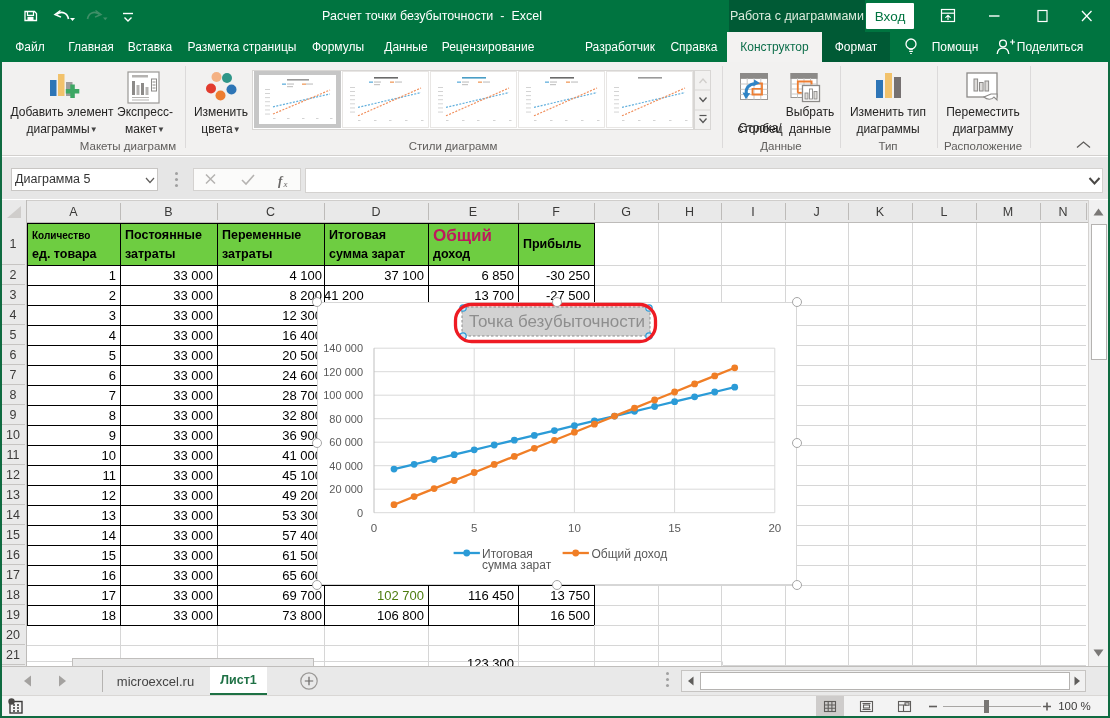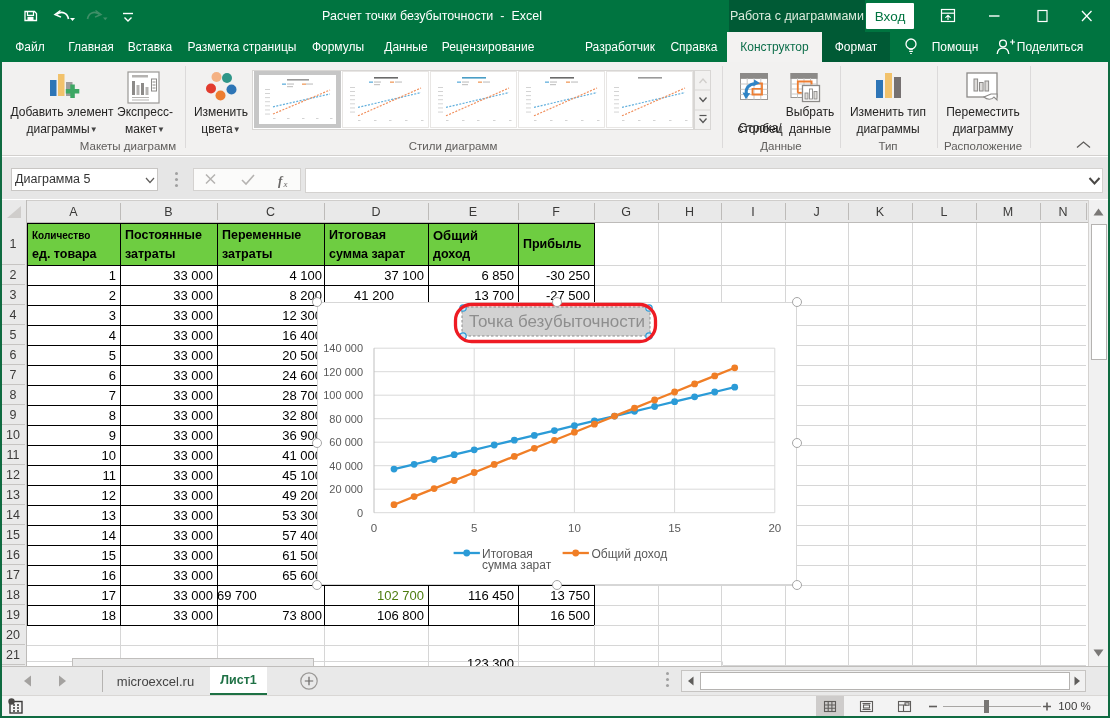--- a/index.html
+++ b/index.html
@@ -419,21 +419,21 @@
     </svg>
 <div class="abs" style="left:27px;top:223px;width:567px;height:42px;background:#6ecd41;"></div>
 <div class="abs" style="left:32px;top:227px;width:85px;height:17px;font-size:10px;font-weight:bold;color:#000;line-height:17px;">Количество</div>
 <div class="abs" style="left:32px;top:246px;width:85px;height:17px;font-size:12.5px;font-weight:bold;color:#000;line-height:17px;">ед. товара</div>
 <div class="abs" style="left:125px;top:227px;width:89px;height:17px;font-size:12.5px;font-weight:bold;color:#000;line-height:17px;">Постоянные</div>
 <div class="abs" style="left:125px;top:246px;width:89px;height:17px;font-size:12.5px;font-weight:bold;color:#000;line-height:17px;">затраты</div>
 <div class="abs" style="left:222px;top:227px;width:99px;height:17px;font-size:12.5px;font-weight:bold;color:#000;line-height:17px;">Переменные</div>
 <div class="abs" style="left:222px;top:246px;width:99px;height:17px;font-size:12.5px;font-weight:bold;color:#000;line-height:17px;">затраты</div>
 <div class="abs" style="left:329px;top:227px;width:96px;height:17px;font-size:12.5px;font-weight:bold;color:#000;line-height:17px;">Итоговая</div>
 <div class="abs" style="left:329px;top:246px;width:96px;height:17px;font-size:12.5px;font-weight:bold;color:#000;line-height:17px;">сумма зарат</div>
-<div class="abs" style="left:433px;top:227px;width:82px;height:17px;font-size:13px;font-weight:bold;color:#000000;line-height:17px;">Общий</div>
+<div class="abs" style="left:433px;top:227px;width:82px;height:17px;font-size:17px;font-weight:bold;color:#be185d;line-height:17px;">Общий</div>
 <div class="abs" style="left:433px;top:246px;width:82px;height:17px;font-size:12.5px;font-weight:bold;color:#000;line-height:17px;">доход</div>
 <div class="abs" style="left:523px;top:236px;width:68px;height:17px;font-size:12.5px;font-weight:bold;color:#000;line-height:17px;">Прибыль</div>
 <svg class="abs" style="left:27px;top:223px;" width="568" height="403" viewBox="0 0 568 403">
       <line x1="0.5" y1="0" x2="0.5" y2="402" stroke="#000" stroke-width="1"></line>
       <line x1="93.5" y1="0" x2="93.5" y2="402" stroke="#000" stroke-width="1"></line>
       <line x1="190.5" y1="0" x2="190.5" y2="402" stroke="#000" stroke-width="1"></line>
       <line x1="297.5" y1="0" x2="297.5" y2="402" stroke="#000" stroke-width="1"></line>
       <line x1="401.5" y1="0" x2="401.5" y2="402" stroke="#000" stroke-width="1"></line>
       <line x1="491.5" y1="0" x2="491.5" y2="402" stroke="#000" stroke-width="1"></line>
       <line x1="567.5" y1="0" x2="567.5" y2="402" stroke="#000" stroke-width="1"></line>
@@ -460,21 +460,21 @@
     </svg>
 <div class="abs" style="left:27px;top:267px;width:89px;height:17px;font-size:13px;color:#000;line-height:17px;text-align:right;">1</div>
 <div class="abs" style="left:120px;top:267px;width:93px;height:17px;font-size:13px;color:#000;line-height:17px;text-align:right;">33&nbsp;000</div>
 <div class="abs" style="left:217px;top:267px;width:105px;height:17px;font-size:13px;color:#000;line-height:17px;text-align:right;">4&nbsp;100</div>
 <div class="abs" style="left:324px;top:267px;width:100px;height:17px;font-size:13px;color:#000;line-height:17px;text-align:right;">37&nbsp;100</div>
 <div class="abs" style="left:428px;top:267px;width:86px;height:17px;font-size:13px;color:#000;line-height:17px;text-align:right;">6&nbsp;850</div>
 <div class="abs" style="left:518px;top:267px;width:72px;height:17px;font-size:13px;color:#000;line-height:17px;text-align:right;">-30&nbsp;250</div>
 <div class="abs" style="left:27px;top:287px;width:89px;height:17px;font-size:13px;color:#000;line-height:17px;text-align:right;">2</div>
 <div class="abs" style="left:120px;top:287px;width:93px;height:17px;font-size:13px;color:#000;line-height:17px;text-align:right;">33&nbsp;000</div>
 <div class="abs" style="left:217px;top:287px;width:105px;height:17px;font-size:13px;color:#000;line-height:17px;text-align:right;">8&nbsp;200</div>
-<div class="abs" style="left:324px;top:287px;width:100px;height:17px;font-size:13px;color:#000;line-height:17px;text-align:center;">41&nbsp;200</div>
+<div class="abs" style="left:324px;top:287px;width:100px;height:17px;font-size:13px;color:#000;line-height:17px;text-align:left;">41&nbsp;200</div>
 <div class="abs" style="left:428px;top:287px;width:86px;height:17px;font-size:13px;color:#000;line-height:17px;text-align:right;">13&nbsp;700</div>
 <div class="abs" style="left:518px;top:287px;width:72px;height:17px;font-size:13px;color:#000;line-height:17px;text-align:right;">-27&nbsp;500</div>
 <div class="abs" style="left:27px;top:307px;width:89px;height:17px;font-size:13px;color:#000;line-height:17px;text-align:right;">3</div>
 <div class="abs" style="left:120px;top:307px;width:93px;height:17px;font-size:13px;color:#000;line-height:17px;text-align:right;">33&nbsp;000</div>
 <div class="abs" style="left:217px;top:307px;width:105px;height:17px;font-size:13px;color:#000;line-height:17px;text-align:right;">12&nbsp;300</div>
 <div class="abs" style="left:324px;top:307px;width:100px;height:17px;font-size:13px;color:#000;line-height:17px;text-align:right;">45&nbsp;300</div>
 <div class="abs" style="left:428px;top:307px;width:86px;height:17px;font-size:13px;color:#000;line-height:17px;text-align:right;">20&nbsp;550</div>
 <div class="abs" style="left:518px;top:307px;width:72px;height:17px;font-size:13px;color:#000;line-height:17px;text-align:right;">-24&nbsp;750</div>
 <div class="abs" style="left:27px;top:327px;width:89px;height:17px;font-size:13px;color:#000;line-height:17px;text-align:right;">4</div>
 <div class="abs" style="left:120px;top:327px;width:93px;height:17px;font-size:13px;color:#000;line-height:17px;text-align:right;">33&nbsp;000</div>
@@ -549,21 +549,21 @@
 <div class="abs" style="left:428px;top:547px;width:86px;height:17px;font-size:13px;color:#000;line-height:17px;text-align:right;">102&nbsp;750</div>
 <div class="abs" style="left:518px;top:547px;width:72px;height:17px;font-size:13px;color:#000;line-height:17px;text-align:right;">8&nbsp;250</div>
 <div class="abs" style="left:27px;top:567px;width:89px;height:17px;font-size:13px;color:#000;line-height:17px;text-align:right;">16</div>
 <div class="abs" style="left:120px;top:567px;width:93px;height:17px;font-size:13px;color:#000;line-height:17px;text-align:right;">33&nbsp;000</div>
 <div class="abs" style="left:217px;top:567px;width:105px;height:17px;font-size:13px;color:#000;line-height:17px;text-align:right;">65&nbsp;600</div>
 <div class="abs" style="left:324px;top:567px;width:100px;height:17px;font-size:13px;color:#000;line-height:17px;text-align:right;">98&nbsp;600</div>
 <div class="abs" style="left:428px;top:567px;width:86px;height:17px;font-size:13px;color:#000;line-height:17px;text-align:right;">109&nbsp;600</div>
 <div class="abs" style="left:518px;top:567px;width:72px;height:17px;font-size:13px;color:#000;line-height:17px;text-align:right;">11&nbsp;000</div>
 <div class="abs" style="left:27px;top:587px;width:89px;height:17px;font-size:13px;color:#000;line-height:17px;text-align:right;">17</div>
 <div class="abs" style="left:120px;top:587px;width:93px;height:17px;font-size:13px;color:#000;line-height:17px;text-align:right;">33&nbsp;000</div>
-<div class="abs" style="left:217px;top:587px;width:105px;height:17px;font-size:13px;color:#000;line-height:17px;">69&nbsp;700</div>
+<div class="abs" style="left:217px;top:587px;width:105px;height:17px;font-size:13px;color:#000;line-height:17px;text-align:right;">69&nbsp;700</div>
 <div class="abs" style="left:324px;top:587px;width:100px;height:17px;font-size:13px;color:#4d7c0f;line-height:17px;text-align:right;">102&nbsp;700</div>
 <div class="abs" style="left:428px;top:587px;width:86px;height:17px;font-size:13px;color:#000;line-height:17px;text-align:right;">116&nbsp;450</div>
 <div class="abs" style="left:518px;top:587px;width:72px;height:17px;font-size:13px;color:#000;line-height:17px;text-align:right;">13&nbsp;750</div>
 <div class="abs" style="left:27px;top:607px;width:89px;height:17px;font-size:13px;color:#000;line-height:17px;text-align:right;">18</div>
 <div class="abs" style="left:120px;top:607px;width:93px;height:17px;font-size:13px;color:#000;line-height:17px;text-align:right;">33&nbsp;000</div>
 <div class="abs" style="left:217px;top:607px;width:105px;height:17px;font-size:13px;color:#000;line-height:17px;text-align:right;">73&nbsp;800</div>
 <div class="abs" style="left:324px;top:607px;width:100px;height:17px;font-size:13px;color:#000;line-height:17px;text-align:right;">106&nbsp;800</div>
 <div class="abs" style="left:428px;top:607px;width:86px;height:15px;font-size:13px;color:#000;line-height:17px;text-align:right;margin-top:48px;">123&nbsp;300</div>
 <div class="abs" style="left:518px;top:607px;width:72px;height:17px;font-size:13px;color:#000;line-height:17px;text-align:right;">16&nbsp;500</div>
 <div class="abs" style="left:317px;top:302px;width:480px;height:283px;background:#fff;border:1px solid #d7d7d7;box-sizing:border-box;"></div>

